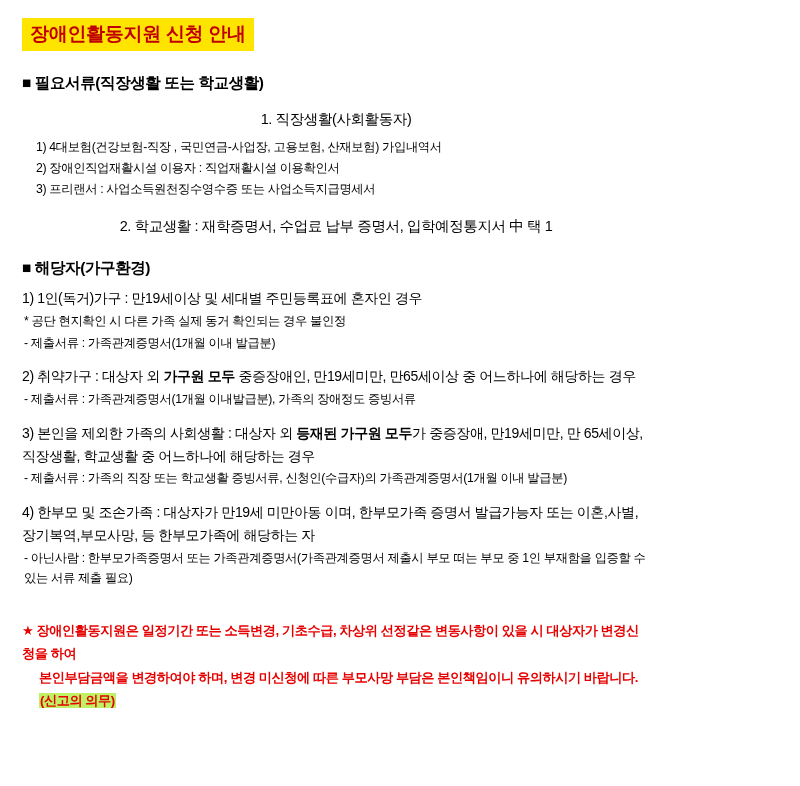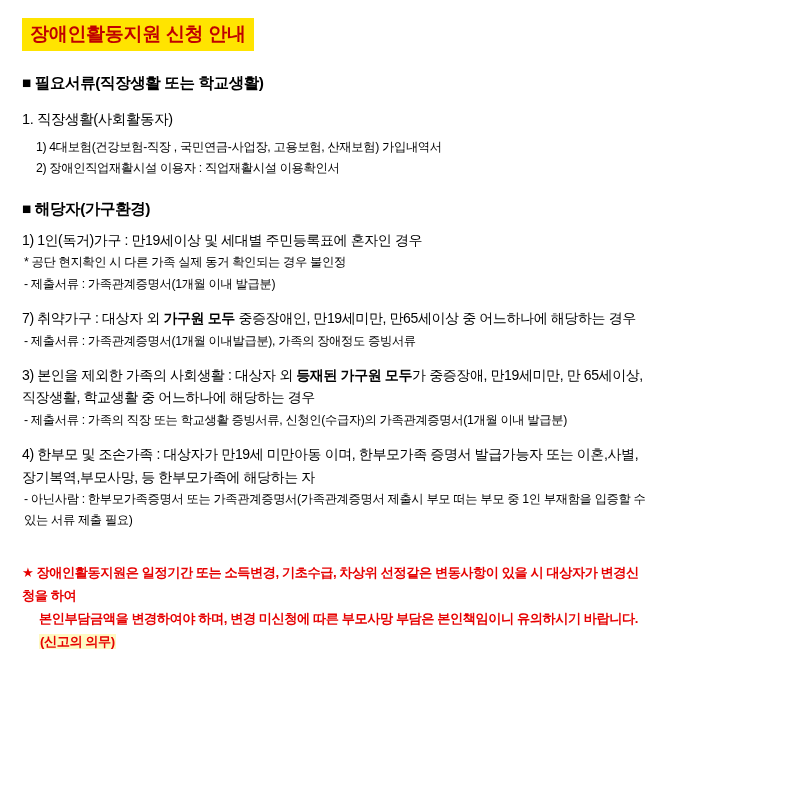--- a/index.html
+++ b/index.html
@@ -40,20 +40,21 @@
     line-height: 1.5;
   }
   .block {
     margin-bottom: 18px;
   }
   .sub-head {
     font-size: 14.5px;
     letter-spacing: -0.4px;
     line-height: 1.6;
     margin: 14px 0 6px 0;
+    text-align: center;
   }
   .small-list {
     margin: 0 0 2px 0;
     padding: 0 0 0 14px;
   }
   .small-item {
     font-size: 12.3px;
     line-height: 1.72;
     letter-spacing: -0.35px;
     white-space: nowrap;
@@ -85,21 +86,21 @@
     font-weight: bold;
     font-size: 13.2px;
     letter-spacing: -0.45px;
     line-height: 1.75;
   }
   .footer .line2 {
     display: block;
     margin-left: 17px;
   }
   .hl {
-    background: #fef9c3;
+    background: #bef264;
     color: #e60000;
     padding: 0 1px;
   }
 </style>
 </head>
 <body>
 
 <div class="page">
 
   <div class="title-wrap">
@@ -108,35 +109,37 @@
 
 
   <div class="block">
     <div class="sec-head">■ 필요서류(직장생활 또는 학교생활)</div>
 
     <div class="sub-head">1. 직장생활(사회활동자)</div>
 
     <div class="small-list">
       <div class="small-item">1) 4대보험(건강보험-직장 , 국민연금-사업장, 고용보험, 산재보험) 가입내역서</div>
       <div class="small-item">2) 장애인직업재활시설 이용자 : 직업재활시설 이용확인서</div>
+      <div class="small-item">3) 프리랜서 : 사업소득원천징수영수증 또는 사업소득지급명세서</div>
     </div>
 
+    <div class="sub-head">2. 학교생활 : 재학증명서, 수업료 납부 증명서, 입학예정통지서 中 택 1</div>
   </div>
 
   <div class="block">
     <div class="sec-head">■ 해당자(가구환경)</div>
 
     <div class="para first hanging">
       <span>1) 1인(독거)가구 : 만19세이상 및 세대별 주민등록표에 혼자인 경우</span>
     </div>
     <div class="note">* 공단 현지확인 시 다른 가족 실제 동거 확인되는 경우 불인정</div>
     <div class="note">- 제출서류 : 가족관계증명서(1개월 이내 발급분)</div>
 
     <div class="para hanging">
-      <span>7) 취약가구 : 대상자 외 </span><span class="b">가구원 모두</span><span> 중증장애인, 만19세미만, 만65세이상 중 어느하나에 해당하는 경우</span>
+      <span>2) 취약가구 : 대상자 외 </span><span class="b">가구원 모두</span><span> 중증장애인, 만19세미만, 만65세이상 중 어느하나에 해당하는 경우</span>
     </div>
     <div class="note">- 제출서류 : 가족관계증명서(1개월 이내발급분), 가족의 장애정도 증빙서류</div>
 
     <div class="para hanging">
       <span>3) 본인을 제외한 가족의 사회생활 : 대상자 외 </span><span class="b">등재된 가구원 모두</span><span>가 중증장애, 만19세미만, 만 65세이상, 직장생활, 학교생활 중 어느하나에 해당하는 경우</span>
     </div>
     <div class="note">- 제출서류 : 가족의 직장 또는 학교생활 증빙서류, 신청인(수급자)의 가족관계증명서(1개월 이내 발급분)</div>
 
     <div class="para hanging">
       <span>4) 한부모 및 조손가족 : 대상자가 만19세 미만아동 이며, 한부모가족 증명서 발급가능자 또는 이혼,사별, 장기복역,부모사망, 등 한부모가족에 해당하는 자</span>

